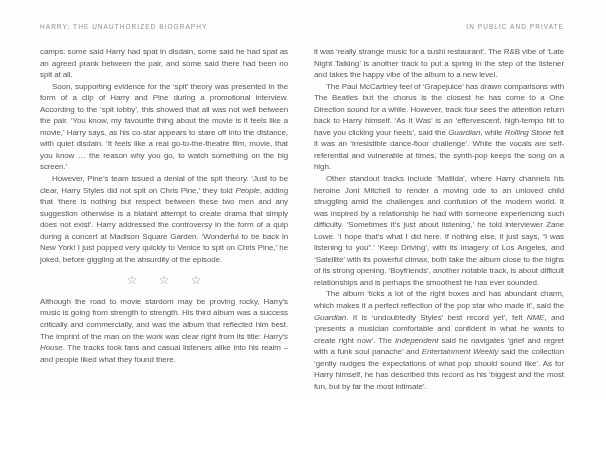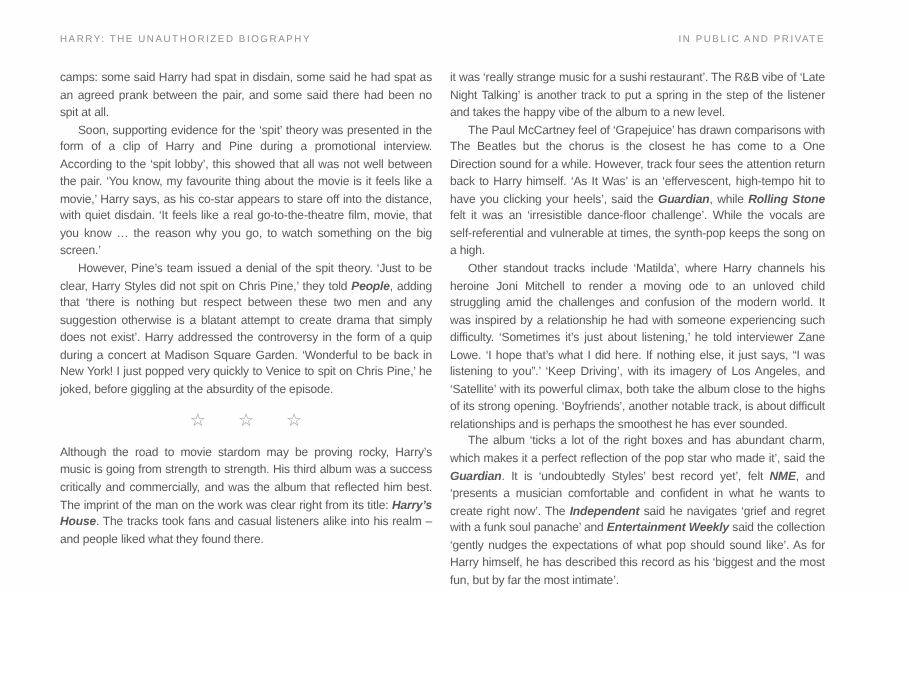--- a/index.html
+++ b/index.html
@@ -16,34 +16,34 @@
     letter-spacing: 1.05px;
     color: #8f8f8f;
     text-transform: uppercase;
     white-space: nowrap;
   }
   .page {
     position: absolute;
     top: 23px;
   }
   .page-left  { left: 40px;  width: 248px; }
-  .page-right { left: 300px; width: 250px; }
+  .page-right { left: 314px; width: 250px; }
   .page-right .running-head { text-align: right; }
   .body-text {
     margin-top: 16px;
     text-align: justify;
     font-size: 8px;
     line-height: 11.55px;
     letter-spacing: -0.1px;
     color: #585858;
     font-weight: 300;
   }
   .body-text p.para { margin: 0; }
   .body-text p.para.indent { text-indent: 12px; }
-  .body-text i { font-style: italic; font-weight: bold; }
+  .body-text i { font-style: italic; }
   .star-sep {
     text-align: center;
     font-size: 12px;
     color: #9a9a9a;
     letter-spacing: 9px;
     padding-left: 9px;
     margin: 10px 0 9px 0;
   }
   .folio {
     position: absolute;

